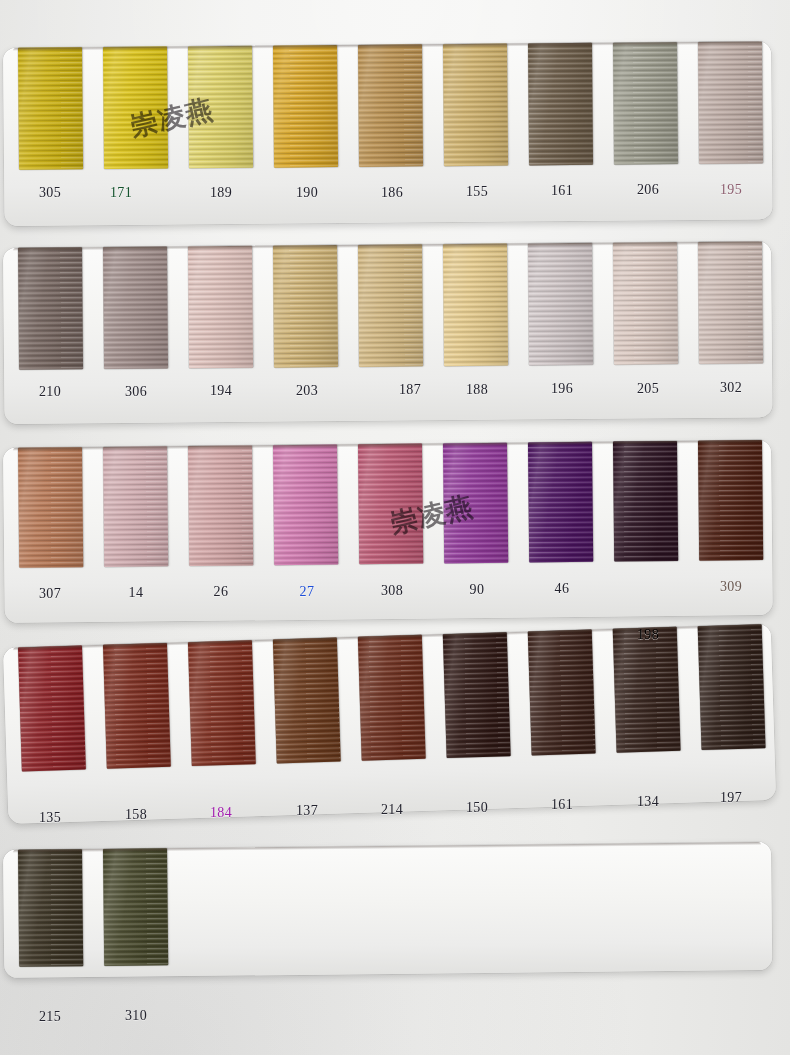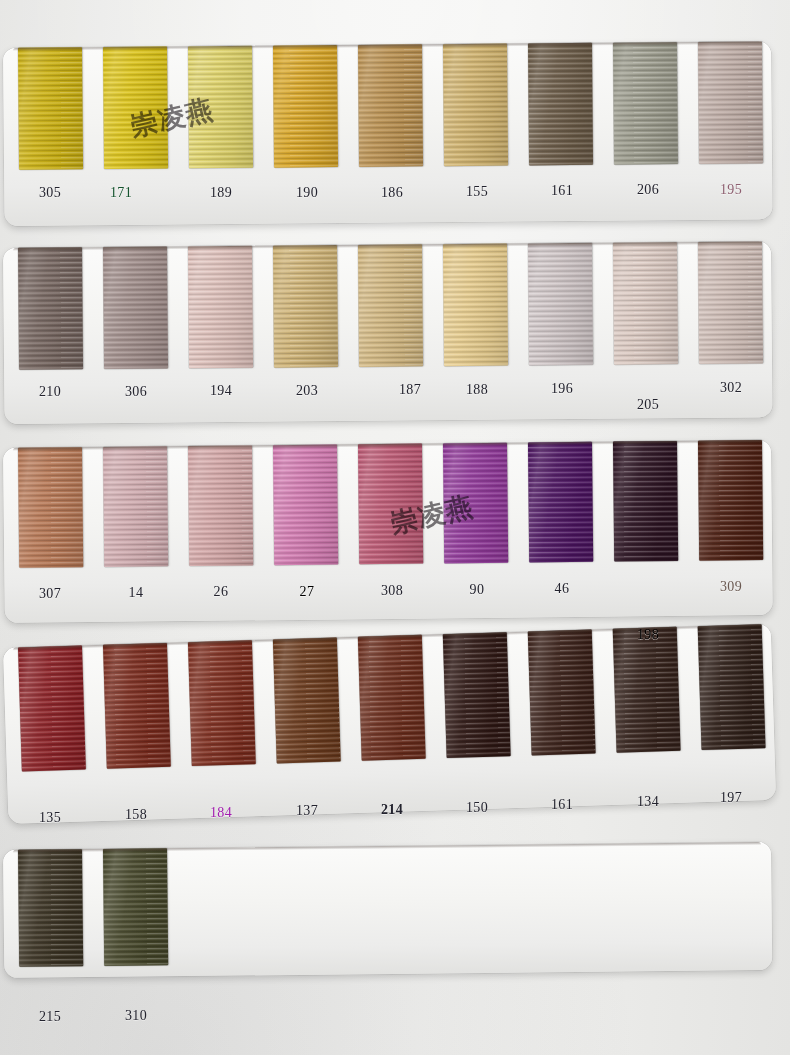--- a/index.html
+++ b/index.html
@@ -177,36 +177,36 @@
     <div class="lbl" style="left: 562px; top: 183px; color: rgb(35, 35, 46);">161</div>
     <div class="lbl" style="left: 648px; top: 182px; color: rgb(35, 35, 46);">206</div>
     <div class="lbl" style="left: 731px; top: 182px; color: rgb(142, 95, 112);">195</div>
     <div class="lbl" style="left: 50px; top: 384px; color: rgb(35, 35, 46);">210</div>
     <div class="lbl" style="left: 136px; top: 384px; color: rgb(35, 35, 46);">306</div>
     <div class="lbl" style="left: 221px; top: 383px; color: rgb(35, 35, 46);">194</div>
     <div class="lbl" style="left: 307px; top: 383px; color: rgb(35, 35, 46);">203</div>
     <div class="lbl" style="left: 392px; top: 382px; color: rgb(35, 35, 46); margin-left: 18px;">187</div>
     <div class="lbl" style="left: 477px; top: 382px; color: rgb(35, 35, 46);">188</div>
     <div class="lbl" style="left: 562px; top: 381px; color: rgb(35, 35, 46);">196</div>
-    <div class="lbl" style="left: 648px; top: 381px; color: rgb(35, 35, 46); margin-top: 16px;">205</div>
+    <div class="lbl" style="left: 648px; top: 381px; color: rgb(35, 35, 46);">205</div>
     <div class="lbl" style="left: 731px; top: 380px; color: rgb(35, 35, 46);">302</div>
     <div class="lbl" style="left: 50px; top: 586px; color: rgb(35, 35, 46);">307</div>
     <div class="lbl" style="left: 136px; top: 585px; color: rgb(35, 35, 46);">14</div>
     <div class="lbl" style="left: 221px; top: 584px; color: rgb(35, 35, 46);">26</div>
-    <div class="lbl" style="left: 307px; top: 584px; color: #000000;">27</div>
+    <div class="lbl" style="left: 307px; top: 584px; color: #1d4ed8;">27</div>
     <div class="lbl" style="left: 392px; top: 583px; color: rgb(35, 35, 46);">308</div>
     <div class="lbl" style="left: 477px; top: 582px; color: rgb(35, 35, 46);">90</div>
     <div class="lbl" style="left: 562px; top: 581px; color: rgb(35, 35, 46);">46</div>
     <div class="lbl" style="left: 648px; top: 580px; color: #000000; margin-top: 47px;">198</div>
     <div class="lbl" style="left: 731px; top: 579px; color: rgb(107, 90, 82);">309</div>
     <div class="lbl" style="left: 50px; top: 810px; color: rgb(35, 35, 46);">135</div>
     <div class="lbl" style="left: 136px; top: 807px; color: rgb(35, 35, 46);">158</div>
     <div class="lbl" style="left: 221px; top: 805px; color: #a21caf;">184</div>
     <div class="lbl" style="left: 307px; top: 803px; color: rgb(35, 35, 46);">137</div>
-    <div class="lbl" style="left: 392px; top: 802px; color: rgb(35, 35, 46); font-weight: bold;">214</div>
+    <div class="lbl" style="left: 392px; top: 802px; color: rgb(35, 35, 46);">214</div>
     <div class="lbl" style="left: 477px; top: 800px; color: rgb(35, 35, 46);">150</div>
     <div class="lbl" style="left: 562px; top: 797px; color: rgb(35, 35, 46);">161</div>
     <div class="lbl" style="left: 648px; top: 794px; color: rgb(35, 35, 46);">134</div>
     <div class="lbl" style="left: 731px; top: 790px; color: rgb(35, 35, 46);">197</div>
     <div class="lbl" style="left: 50px; top: 1009px; color: rgb(35, 35, 46);">215</div>
     <div class="lbl" style="left: 136px; top: 1008px; color: rgb(35, 35, 46);">310</div>
     <div class="wm" style="left: 130px; top: 100px; transform: rotate(-13deg);">崇凌燕</div>
     <div class="wm" style="left: 390px; top: 497px; transform: rotate(-13deg);">崇凌燕</div>
   </div>
 

